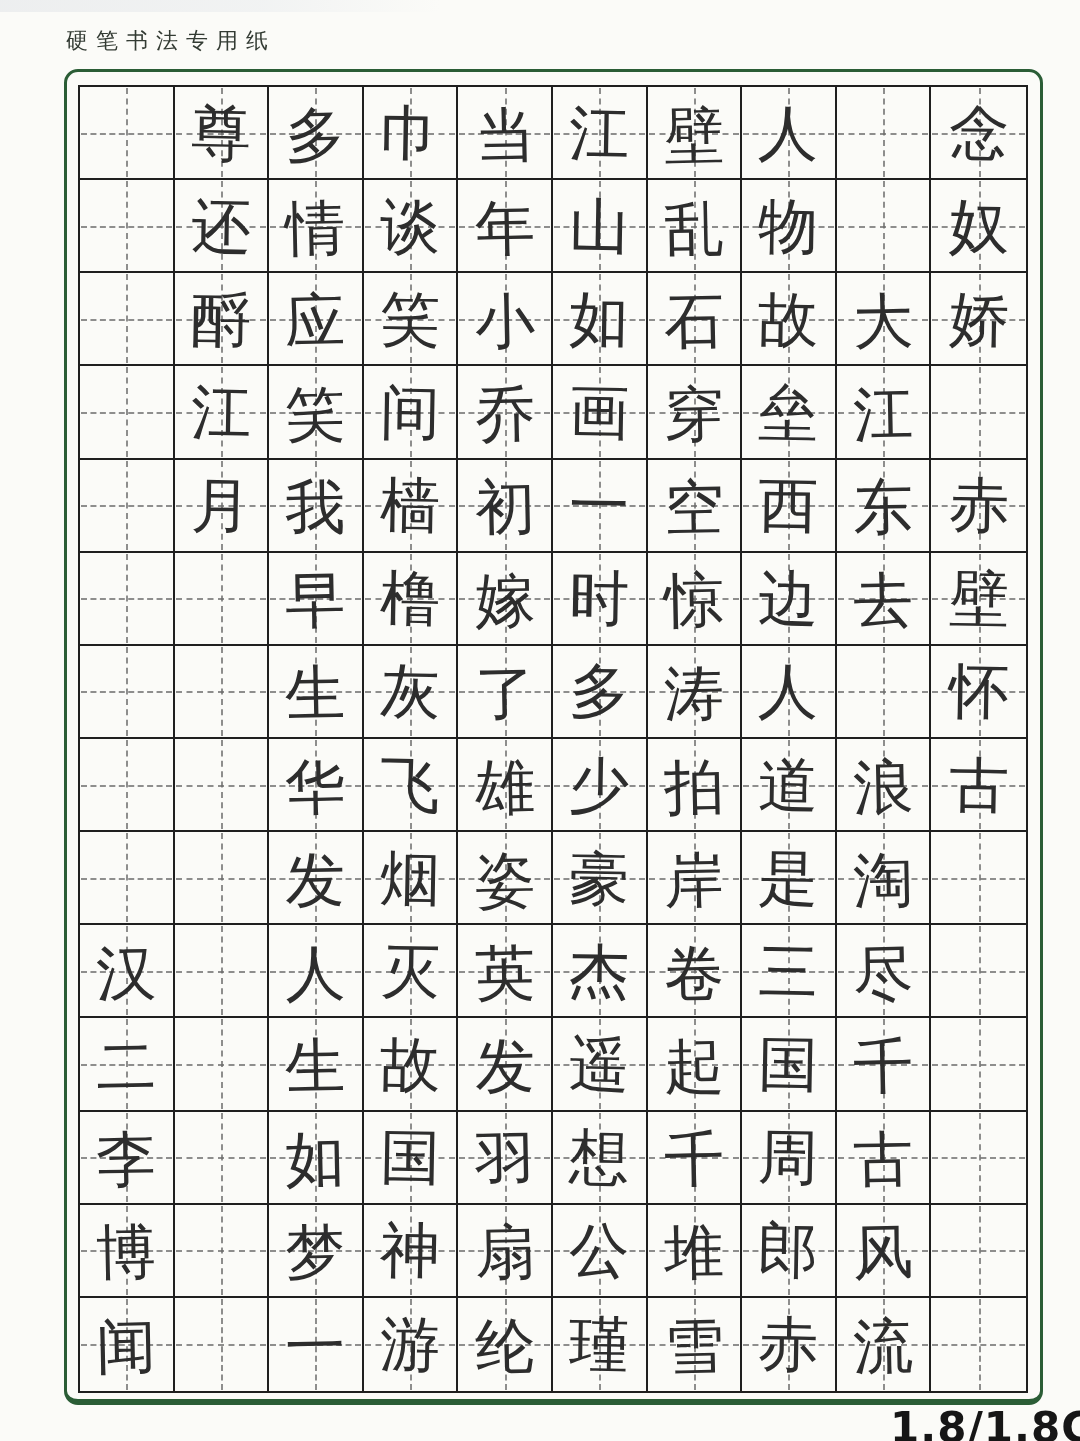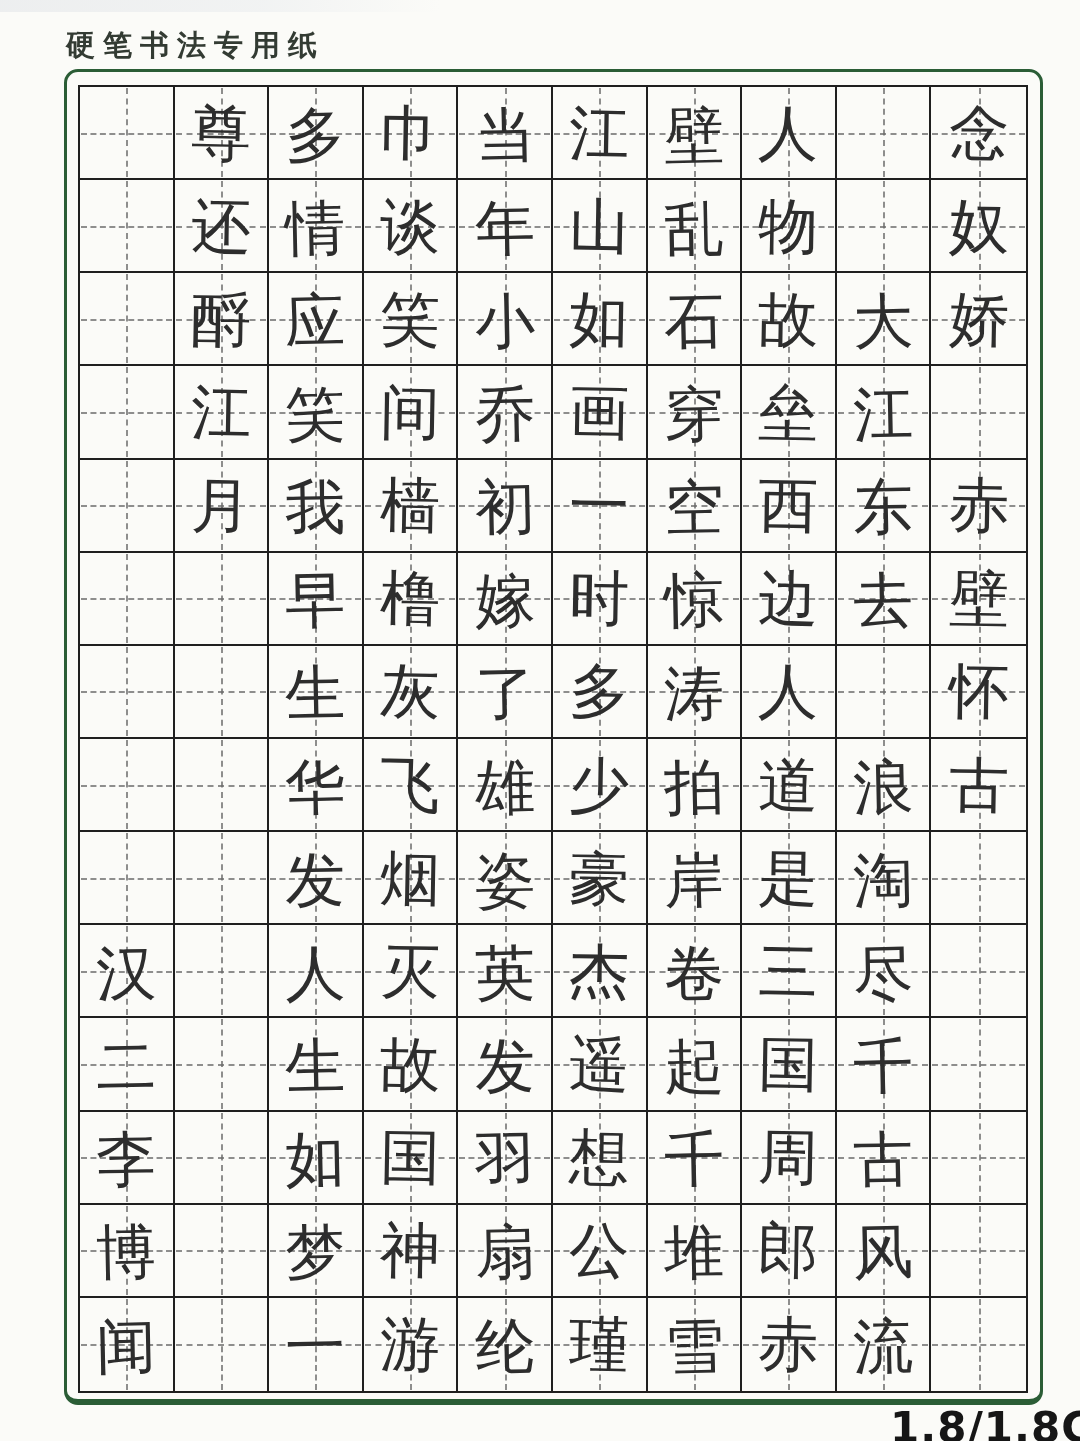--- a/index.html
+++ b/index.html
@@ -20,21 +20,21 @@
     font-family:"DejaVu Sans", sans-serif;
   }
   .scan-artifact{
     position:absolute;left:0;top:0;width:440px;height:12px;
     background:linear-gradient(to right,#e8eaec 0%,#eef0f1 60%,rgba(255,255,255,0) 100%);
     opacity:.75;
   }
   .sheet-title{
     position:absolute;left:66px;top:26px;
     font-family:"DejaVu Serif", serif;
-    font-size:29px;font-weight:700;
+    font-size:22px;font-weight:400;
     letter-spacing:8px;
     color:var(--title-color);
     white-space:nowrap;
   }
   .sheet-frame{
     position:absolute;left:64px;top:69px;
     width:979px;height:1336px;
     border:3px solid var(--frame-green);
     border-bottom-width:6px;
     border-radius:14px;

